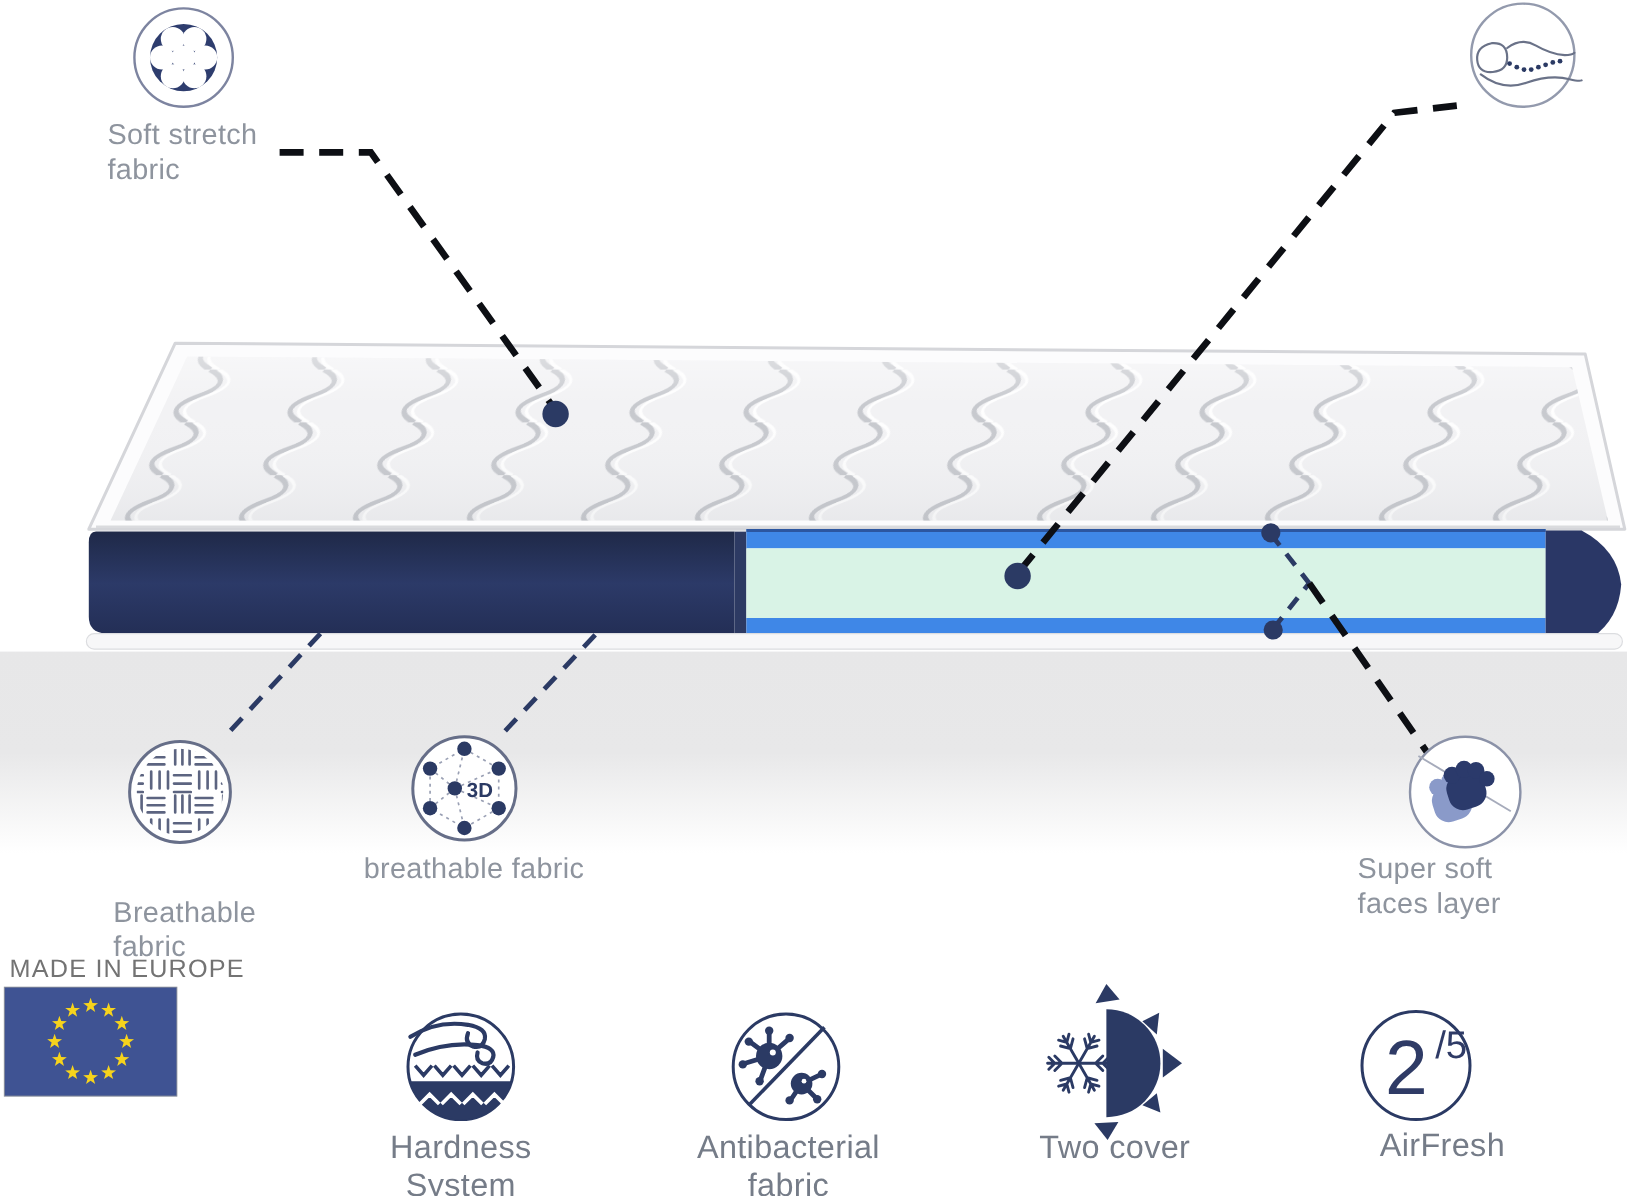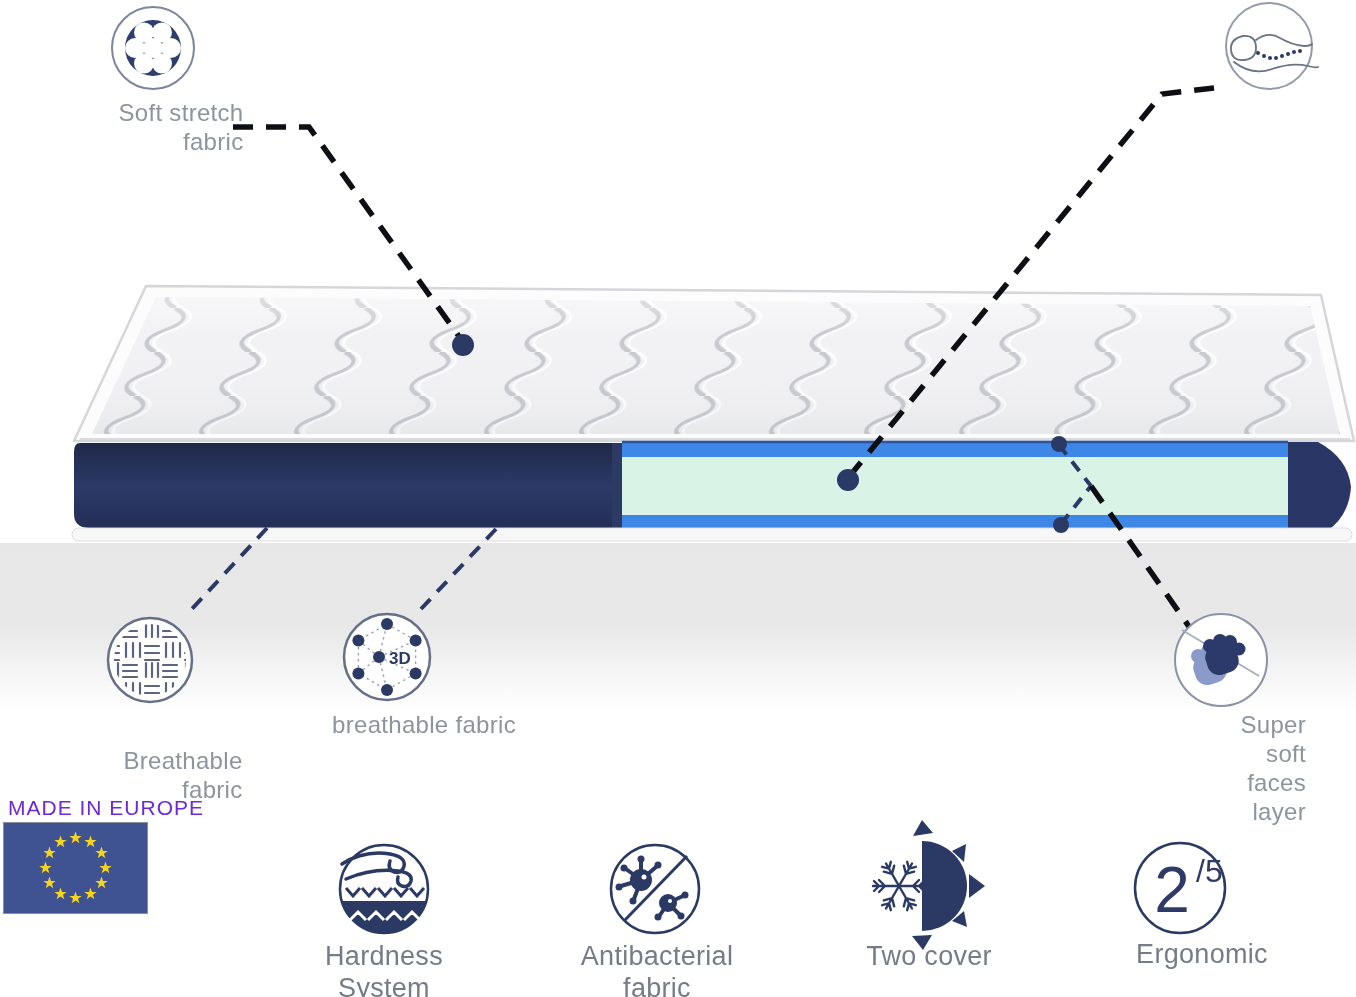--- a/index.html
+++ b/index.html
@@ -1,25 +1,25 @@
 <!DOCTYPE html>
 <html><head>
 <meta charset="utf-8">
 <style>
   html,body{margin:0;padding:0;background:#fff;}
   #stage{position:relative;width:1356px;height:997px;overflow:hidden;background:#ffffff;
          font-family:"Liberation Sans",sans-serif;}
   #floor-shadow{position:absolute;left:0;top:543px;width:1356px;height:168px;
     background:linear-gradient(to bottom,#e7e7e8 0%,#e8e8e9 50%,#ffffff 100%);}
   svg.scene{position:absolute;left:0;top:0;width:1356px;height:997px;}
-  .label{position:absolute;transform:translateX(-50%);text-align:right;
-         color:#8e949e;font-size:24px;line-height:29px;letter-spacing:.3px;margin-left:29px;}
+  .label{position:absolute;transform:translateX(-50%);text-align:left;
+         color:#8e949e;font-size:24px;line-height:29px;letter-spacing:.3px;}
   .feature-label{position:absolute;transform:translateX(-50%);text-align:center;
          color:#757c88;font-size:27px;line-height:32px;letter-spacing:.3px;}
-  .made-in{position:absolute;left:8px;top:796px;color:#6d28d9;font-size:21px;
+  .made-in{position:absolute;left:8px;top:796px;color:#737373;font-size:21px;
          letter-spacing:1px;}
   #eu-flag{position:absolute;left:3px;top:822px;}
   #edge-fade{position:absolute;right:0;top:918px;width:90px;height:70px;
     background:linear-gradient(to right,rgba(255,255,255,0),#ffffff 75%);}
 </style>
 </head>
 <body>
 
 <div id="stage">
 
@@ -240,21 +240,21 @@
 
   <div class="label" style="left:154px;top:746px">
     <div>Breathable</div>
     <div>fabric</div>
   </div>
 
   <div class="label" style="left:395px;top:710px">
     <div>breathable fabric</div>
   </div>
 
-  <div class="label" style="left:1227px;top:710px">
+  <div class="label" style="left:1191px;top:710px">
     <div>Super soft</div>
     <div>faces layer</div>
   </div>
 
   <div class="made-in">MADE IN EUROPE</div>
 
   <svg id="eu-flag" width="145" height="92" viewBox="0 0 145 92">
     <rect x="0.5" y="0.5" width="144" height="91" fill="#3f5393" stroke="#8a8f9a" stroke-width="1"></rect>
     <g fill="#f6d31c">
       <use href="#star" x="72.5" y="16"></use>
@@ -280,17 +280,17 @@
   <div class="feature-label" style="left:657px;top:940px">
     <div>Antibacterial</div>
     <div>fabric</div>
   </div>
 
   <div class="feature-label" style="left:929px;top:940px">
     <div>Two cover</div>
   </div>
 
   <div class="feature-label" style="left:1202px;top:938px">
-    <div>Ergonomic</div>
+    <div>AirFresh</div>
   </div>
 
   <div id="edge-fade"></div>
 </div>
 
 </body></html>

